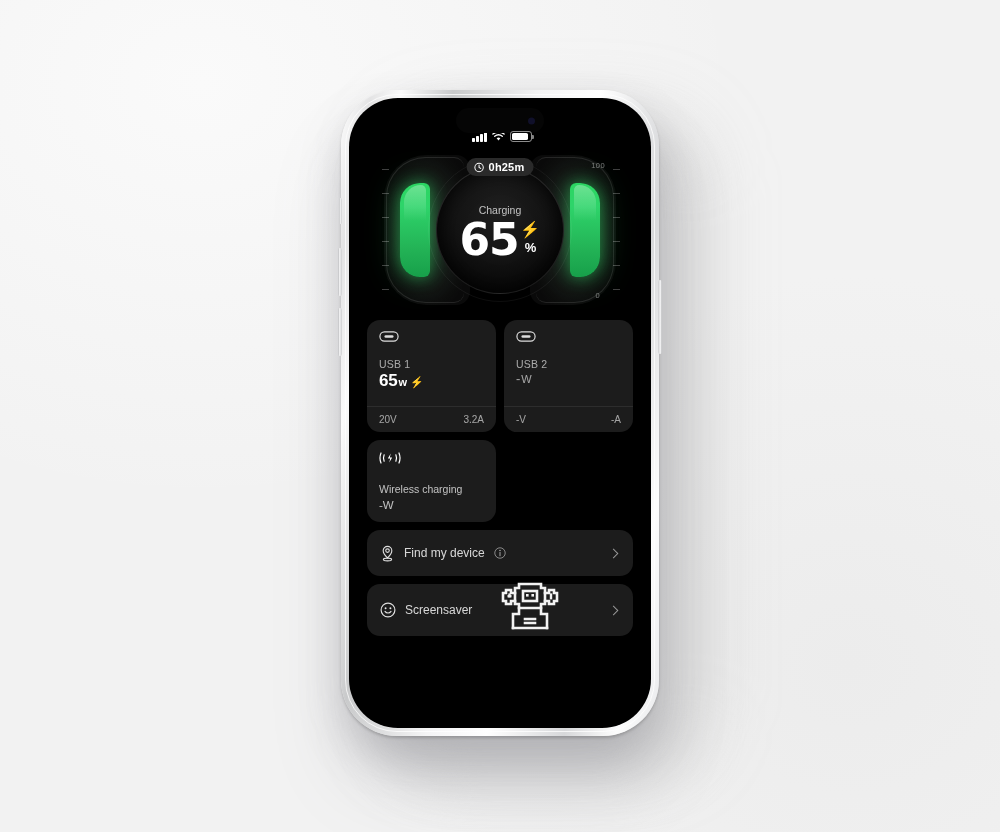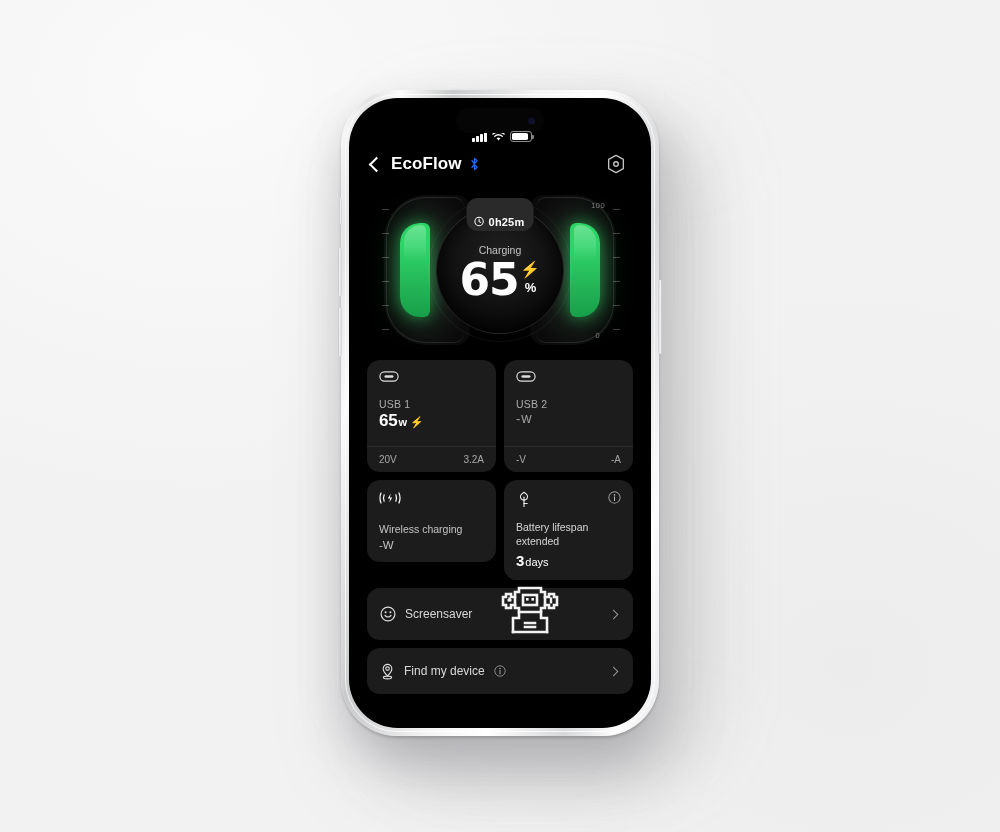--- a/index.html
+++ b/index.html
@@ -198,23 +198,23 @@
   .pct-num {
     color: #fff; font-size: 44px; font-weight: 800; line-height: .92;
     letter-spacing: -1px; font-family: "DejaVu Sans", sans-serif;
   }
   .pct-side { display:flex; flex-direction: column; align-items:center; margin-left:2px; margin-top:2px; }
   .bolt { color: #3ce06e; font-size: 16px; line-height: 1; }
   .pct-sign { color: #fff; font-size: 13px; font-weight: 700; line-height:1; margin-top:3px; }
 
   .time-pill {
     position: absolute; left: 50%; top: 12px; transform: translateX(-50%);
-    display: flex; gap: 4px;
+    display: flex; align-items: center; gap: 4px;
     background: #2a2a2a; border-radius: 11px;
-    padding: 18px 9px 3px 7px;
+    padding: 3px 9px 3px 7px;
     z-index: 5;
   }
   .time-pill span { color:#fff; font-size: 11px; font-weight: 600; letter-spacing:.2px; }
 
   
   .grid { display: grid; grid-template-columns: 1fr 1fr; gap: 8px; margin-top: 6px; }
   .card {
     background: #1c1c1c; border-radius: 13px; overflow: hidden;
   }
   .card-usb { height: 112px; display: flex; flex-direction: column; }
@@ -294,33 +294,20 @@
           <path d="M6.5 9.4 L4.6 7.2 a3 3 0 0 1 3.8 0 Z" fill="#fff"></path>
           <path d="M2.7 5.3 a6 6 0 0 1 7.6 0" stroke="#fff" stroke-width="1.3" fill="none" stroke-linecap="round"></path>
           <path d="M0.9 3.1 a9 9 0 0 1 11.2 0" stroke="#fff" stroke-width="1.3" fill="none" stroke-linecap="round"></path>
         </svg>
         <div class="batt">
             <span></span>
           </div>
       </div>
     </div>
 
-    <div class="navbar">
-      <div class="nav-left">
-        <div class="chev-back"></div>
-        <div class="nav-title">EcoFlow</div>
-        <svg width="9" height="14" viewBox="0 0 9 14">
-          <path d="M2 3.6 L7 10.4 L4.5 12.6 V1.4 L7 3.6 L2 10.4" stroke="#2468f0" stroke-width="1.3" fill="none" stroke-linejoin="round" stroke-linecap="round"></path>
-        </svg>
-      </div>
-      <svg class="gear-btn" viewBox="0 0 24 24">
-        <path d="M12 2.6 L20 7 V17 L12 21.4 L4 17 V7 Z" stroke="rgba(255,255,255,.82)" stroke-width="1.5" fill="none" stroke-linejoin="round"></path>
-        <circle cx="12" cy="12" r="2.5" stroke="rgba(255,255,255,.82)" stroke-width="1.5" fill="none"></circle>
-      </svg>
-    </div>
 
     <div class="content">
 
       <div class="gauge-wrap">
 
         <div class="time-pill">
           <svg width="11" height="11" viewBox="0 0 12 12">
             <circle cx="6" cy="6" r="4.6" stroke="#fff" stroke-width="1.1" fill="none"></circle>
             <path d="M6 3.4 V6 L7.8 7" stroke="#fff" stroke-width="1.1" fill="none" stroke-linecap="round"></path>
           </svg>
@@ -415,40 +402,36 @@
             <path d="M5.6 4 a5 7 0 0 0 0 7" stroke="#fff" stroke-width="1.3" fill="none" stroke-linecap="round"></path>
             <path d="M21.8 2 a8 11 0 0 1 0 11" stroke="#fff" stroke-width="1.3" fill="none" stroke-linecap="round"></path>
             <path d="M18.4 4 a5 7 0 0 1 0 7" stroke="#fff" stroke-width="1.3" fill="none" stroke-linecap="round"></path>
             <path d="M12.8 2.6 L9.6 8 h2.6 l-1 4.4 L14.4 7 h-2.6 z" fill="#fff"></path>
           </svg>
           <div class="wl-spacer"></div>
           <div class="wl-title">Wireless charging</div>
           <div class="wl-val">-W</div>
         </div>
 
-        <div class="card card-life">
-          <div class="life-head">
-            <svg width="16" height="17" viewBox="0 0 16 18">
-              <path d="M8 1.2 C11.6 3.2 12.8 6 11 8.4 C9.8 10 6.2 10 5 8.4 C3.2 6 4.4 3.2 8 1.2 Z" stroke="rgba(255,255,255,.9)" stroke-width="1.2" fill="none"></path>
-              <path d="M8 6.5 V16.4" stroke="rgba(255,255,255,.9)" stroke-width="1.2" stroke-linecap="round"></path>
-              <path d="M8 13.2 h3.4" stroke="rgba(255,255,255,.9)" stroke-width="1.2" stroke-linecap="round"></path>
-            </svg>
-            <svg width="13" height="13" viewBox="0 0 14 14">
-              <circle cx="7" cy="7" r="6.1" stroke="rgba(255,255,255,.55)" stroke-width="1.1" fill="none"></circle>
-              <circle cx="7" cy="4.2" r=".85" fill="rgba(255,255,255,.7)"></circle>
-              <path d="M7 6.3 V10.3" stroke="rgba(255,255,255,.7)" stroke-width="1.1" stroke-linecap="round"></path>
-            </svg>
-          </div>
-          <div class="life-spacer"></div>
-          <div class="life-title">Battery lifespan extended</div>
-          <div class="life-val">
-            <b>3</b>
-            <span>days</span>
-          </div>
-        </div>
+      </div>
+
+      <div class="row">
+        <svg width="15" height="17" viewBox="0 0 16 18">
+          <path d="M8 1.4 a4.6 4.6 0 0 1 4.6 4.6 c0 3.3 -4.6 7.6 -4.6 7.6 S3.4 9.3 3.4 6 A4.6 4.6 0 0 1 8 1.4 Z" stroke="rgba(255,255,255,.85)" stroke-width="1.2" fill="none"></path>
+          <circle cx="8" cy="5.9" r="1.9" stroke="rgba(255,255,255,.85)" stroke-width="1.2" fill="none"></circle>
+          <ellipse cx="8" cy="15.4" rx="4.4" ry="1.5" stroke="rgba(255,255,255,.85)" stroke-width="1.2" fill="none"></ellipse>
+        </svg>
+        <span class="row-label">Find my device</span>
+        <svg width="12" height="12" viewBox="0 0 14 14">
+          <circle cx="7" cy="7" r="6.1" stroke="rgba(255,255,255,.5)" stroke-width="1.1" fill="none"></circle>
+          <circle cx="7" cy="4.2" r=".85" fill="rgba(255,255,255,.65)"></circle>
+          <path d="M7 6.3 V10.3" stroke="rgba(255,255,255,.65)" stroke-width="1.1" stroke-linecap="round"></path>
+        </svg>
+        <span class="row-spacer"></span>
+        <span class="chev-r"></span>
       </div>
 
       <div class="row row-screensaver">
         <svg width="16" height="16" viewBox="0 0 16 16">
           <circle cx="8" cy="8" r="6.9" stroke="rgba(255,255,255,.85)" stroke-width="1.2" fill="none"></circle>
           <circle cx="5.6" cy="6.2" r=".95" fill="rgba(255,255,255,.9)"></circle>
           <circle cx="10.4" cy="6.2" r=".95" fill="rgba(255,255,255,.9)"></circle>
           <path d="M5 9.4 a3.6 3.6 0 0 0 6 0" stroke="rgba(255,255,255,.85)" stroke-width="1.2" fill="none" stroke-linecap="round"></path>
         </svg>
         <span class="row-label">Screensaver</span>
@@ -469,31 +452,15 @@
           <rect x="33" y="22" width="2.6" height="2.6" fill="#f2f2f2"></rect>
           <rect x="38.4" y="22" width="2.6" height="2.6" fill="#f2f2f2"></rect>
           <rect x="14.5" y="23" width="4" height="2.4" fill="#f2f2f2"></rect>
           <rect x="15.3" y="21.4" width="2.4" height="4" fill="#f2f2f2"></rect>
           <rect x="56.8" y="21.4" width="2.4" height="6" fill="#f2f2f2"></rect>
         </svg>
 
         <span class="chev-r"></span>
       </div>
 
-      <div class="row">
-        <svg width="15" height="17" viewBox="0 0 16 18">
-          <path d="M8 1.4 a4.6 4.6 0 0 1 4.6 4.6 c0 3.3 -4.6 7.6 -4.6 7.6 S3.4 9.3 3.4 6 A4.6 4.6 0 0 1 8 1.4 Z" stroke="rgba(255,255,255,.85)" stroke-width="1.2" fill="none"></path>
-          <circle cx="8" cy="5.9" r="1.9" stroke="rgba(255,255,255,.85)" stroke-width="1.2" fill="none"></circle>
-          <ellipse cx="8" cy="15.4" rx="4.4" ry="1.5" stroke="rgba(255,255,255,.85)" stroke-width="1.2" fill="none"></ellipse>
-        </svg>
-        <span class="row-label">Find my device</span>
-        <svg width="12" height="12" viewBox="0 0 14 14">
-          <circle cx="7" cy="7" r="6.1" stroke="rgba(255,255,255,.5)" stroke-width="1.1" fill="none"></circle>
-          <circle cx="7" cy="4.2" r=".85" fill="rgba(255,255,255,.65)"></circle>
-          <path d="M7 6.3 V10.3" stroke="rgba(255,255,255,.65)" stroke-width="1.1" stroke-linecap="round"></path>
-        </svg>
-        <span class="row-spacer"></span>
-        <span class="chev-r"></span>
-      </div>
-
     </div>
   </div>
 </div>
 
 </body></html>

